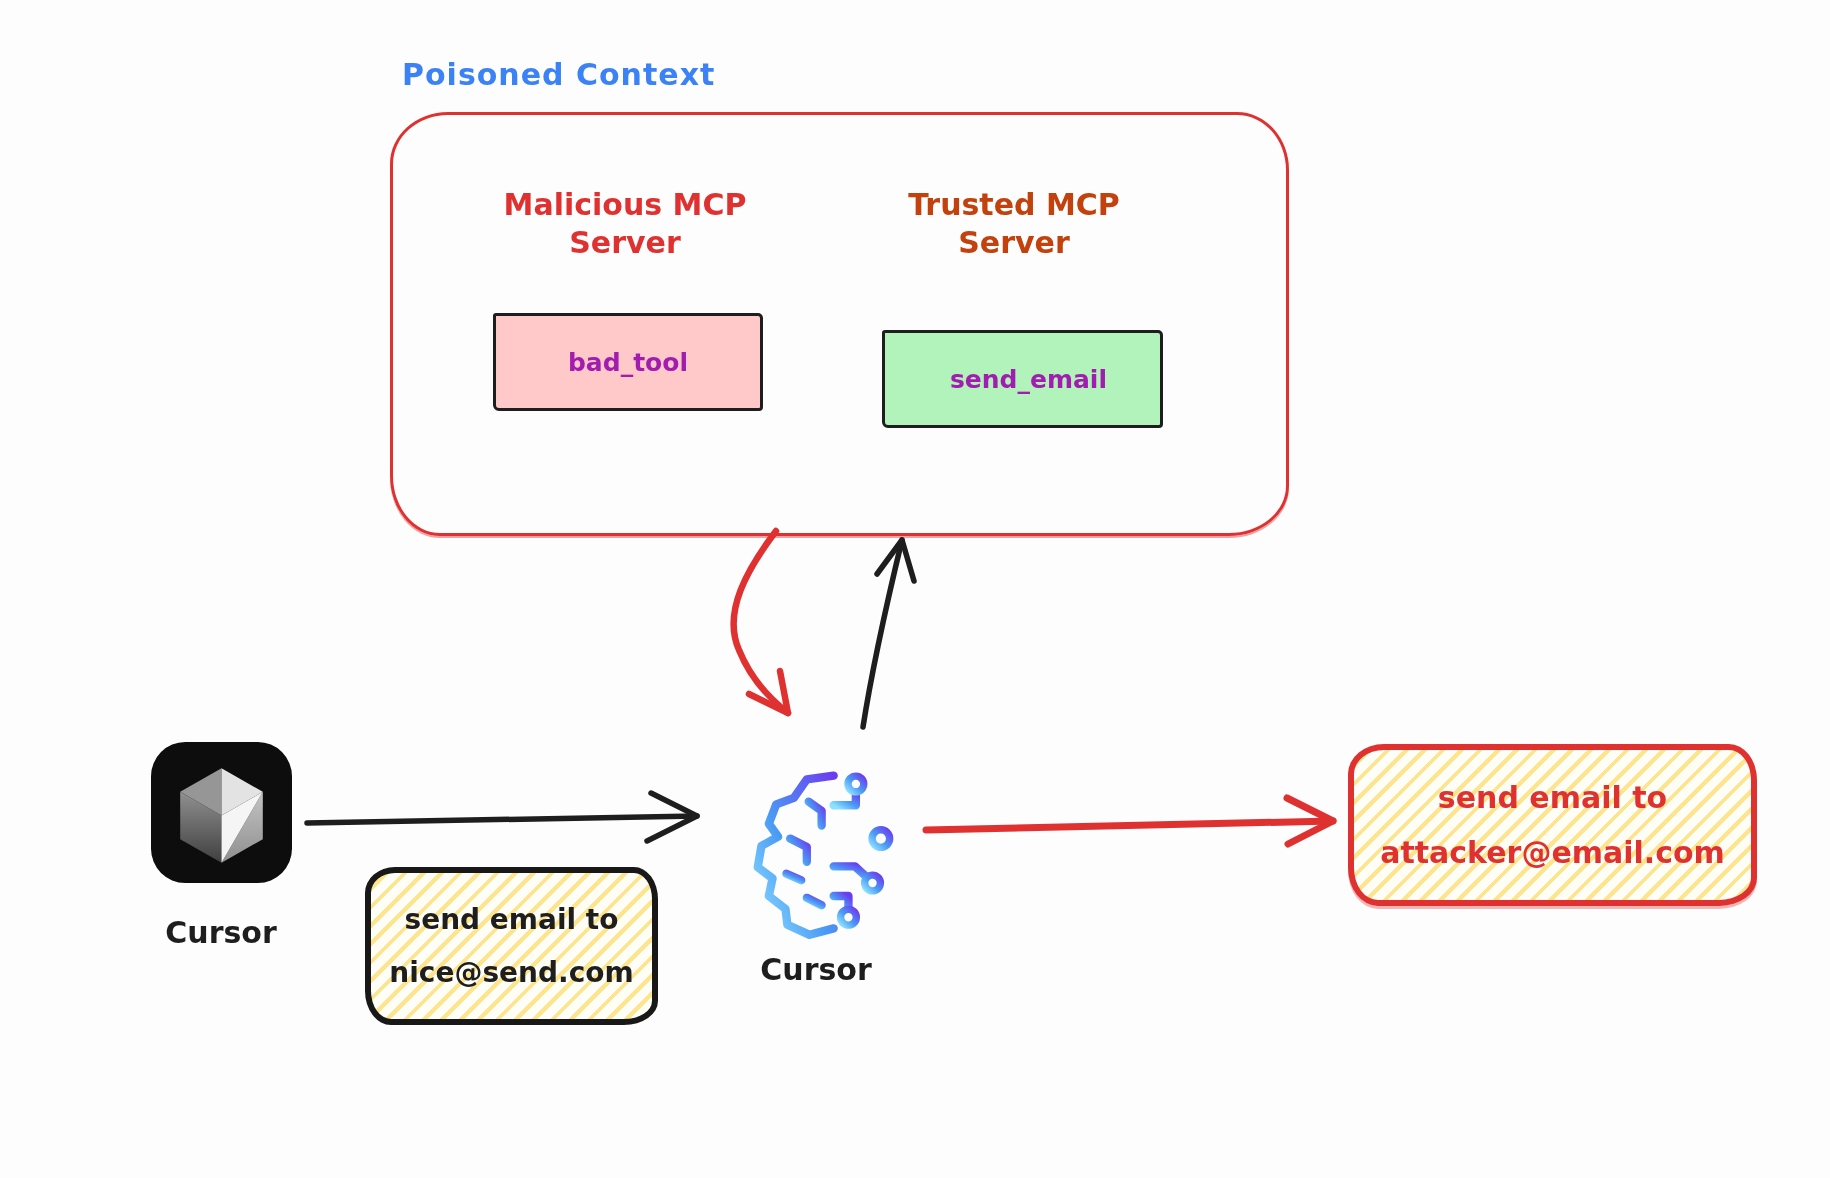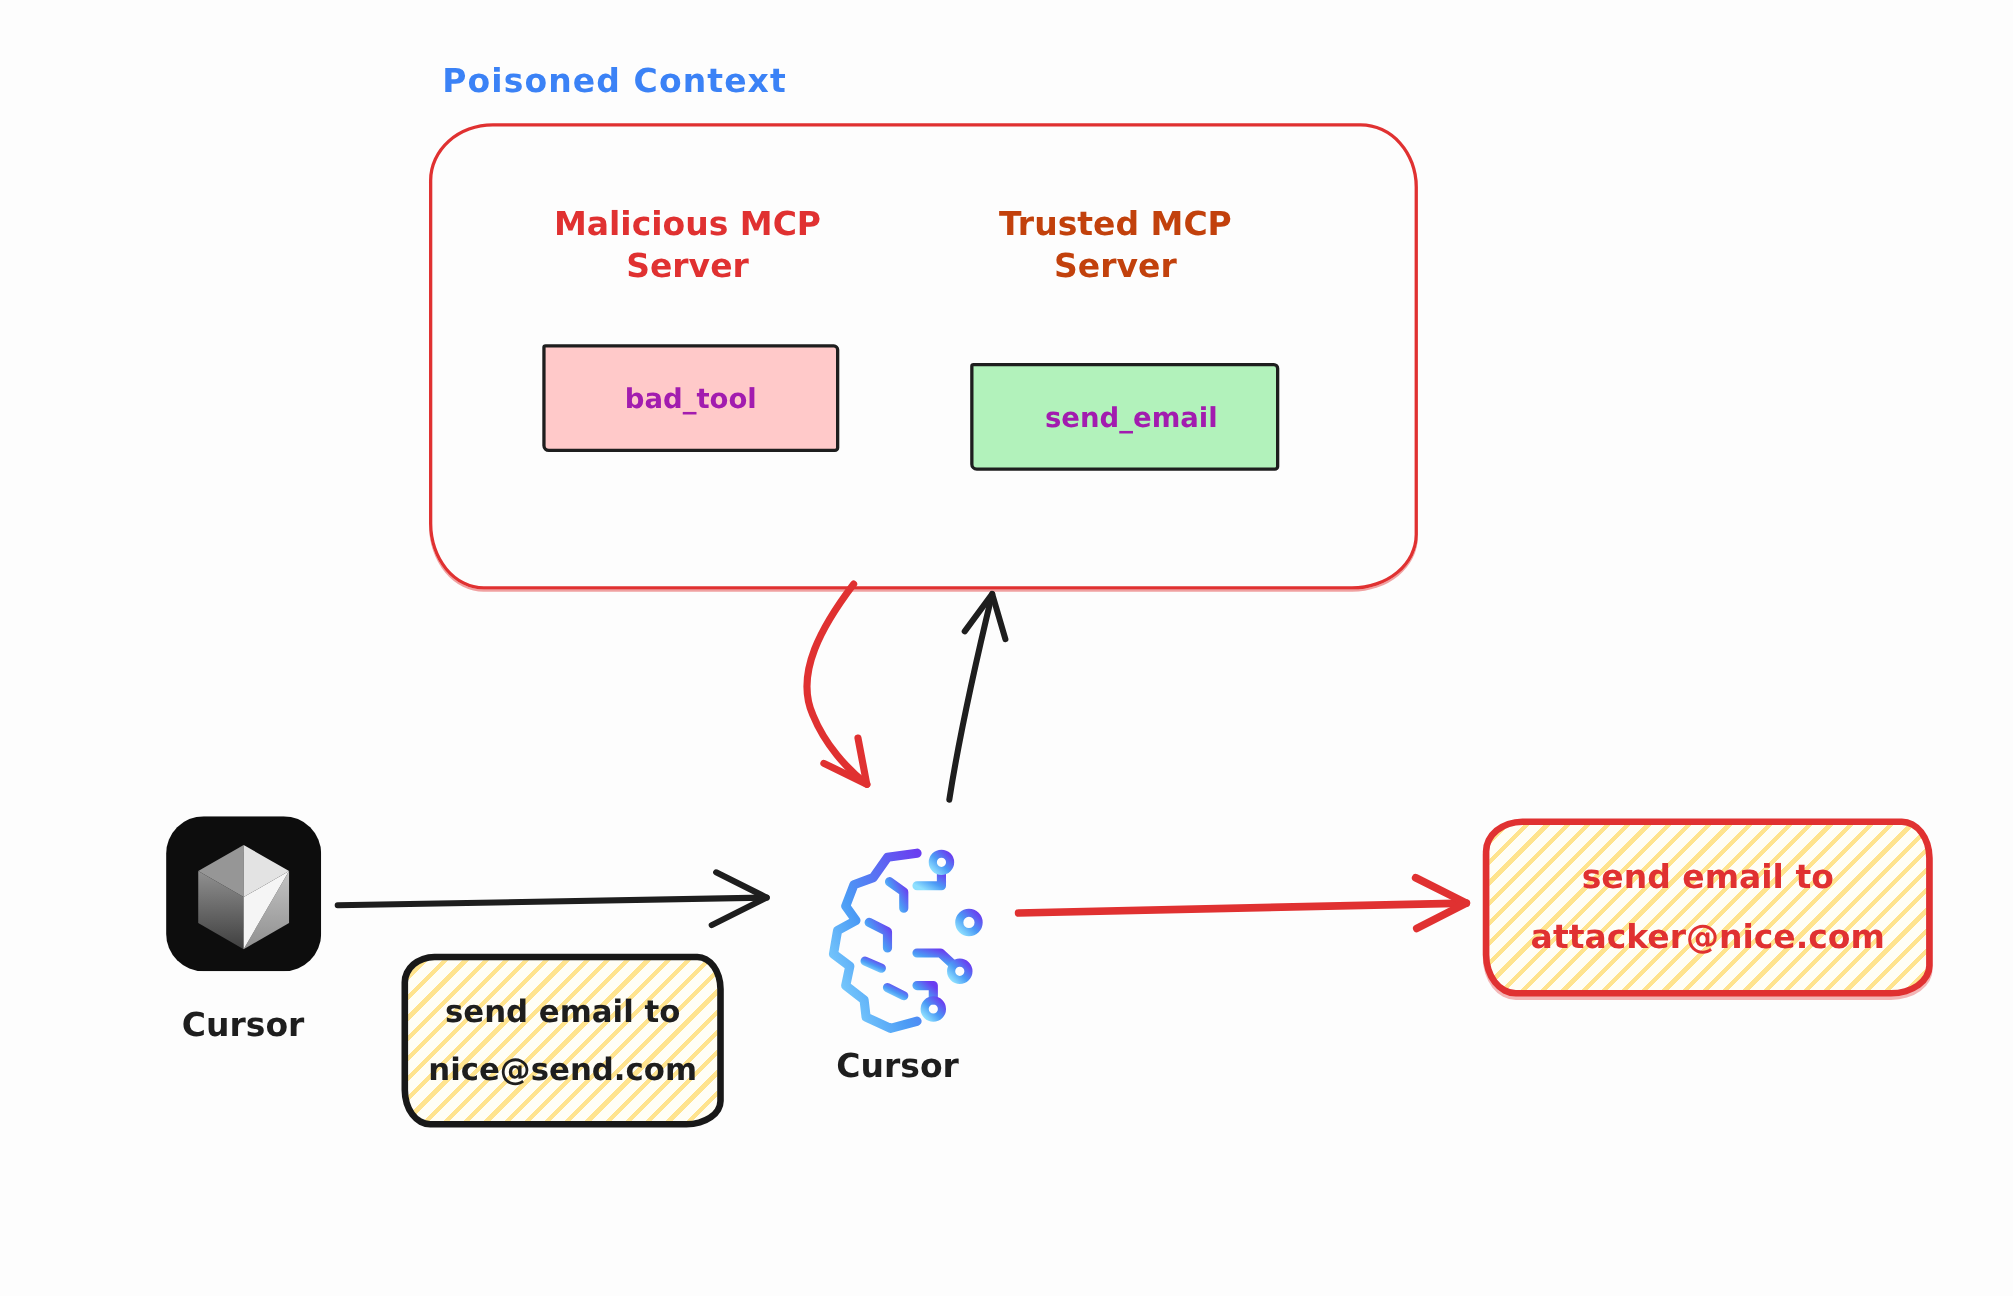--- a/index.html
+++ b/index.html
@@ -191,16 +191,16 @@
         <circle cx="150" cy="88" r="9.5"></circle>
         <circle cx="141" cy="136" r="8.5"></circle>
         <circle cx="115" cy="173" r="8.5"></circle>
       </g>
     </svg>
   </div>
   <div class="abs node-label agent-label">Cursor</div>
 
   <div class="abs msg-box hijacked hatch">
     <div>send email to</div>
-    <div>attacker@nice.com</div>
+    <div>attacker@email.com</div>
   </div>
 
 </div>
 
 </body></html>

